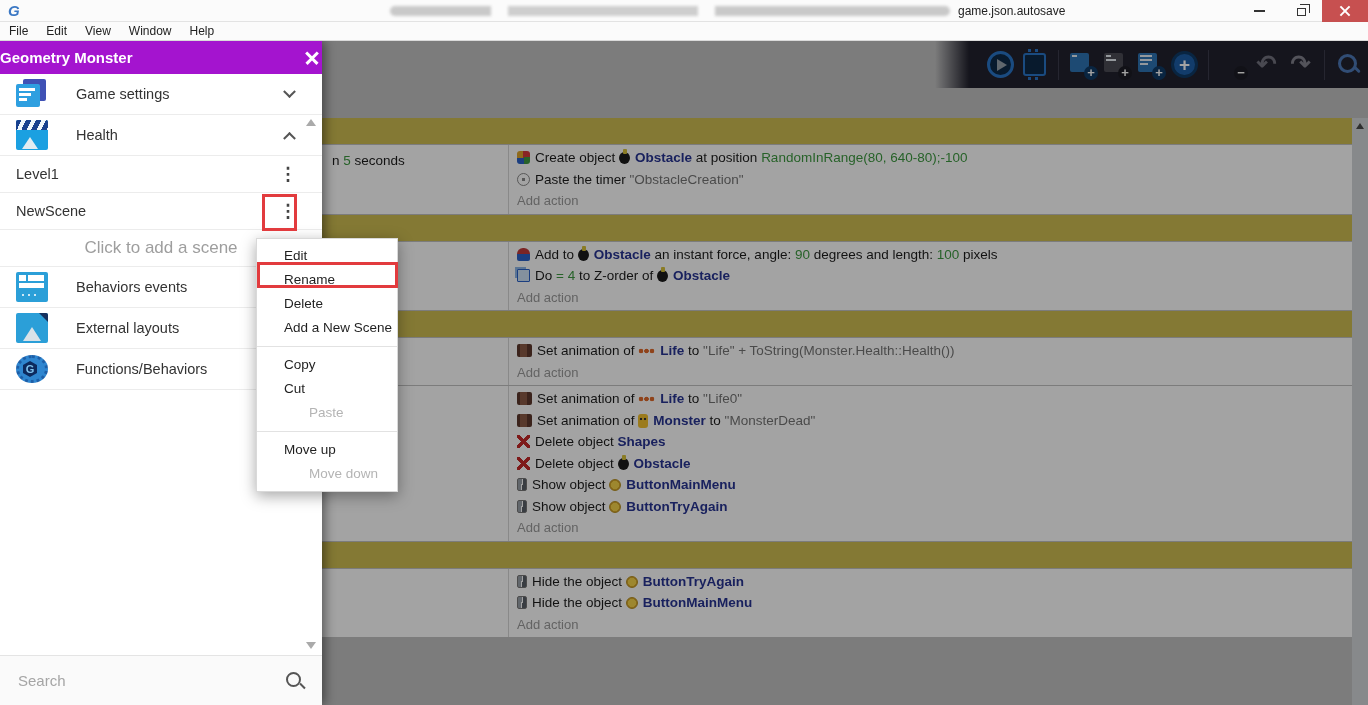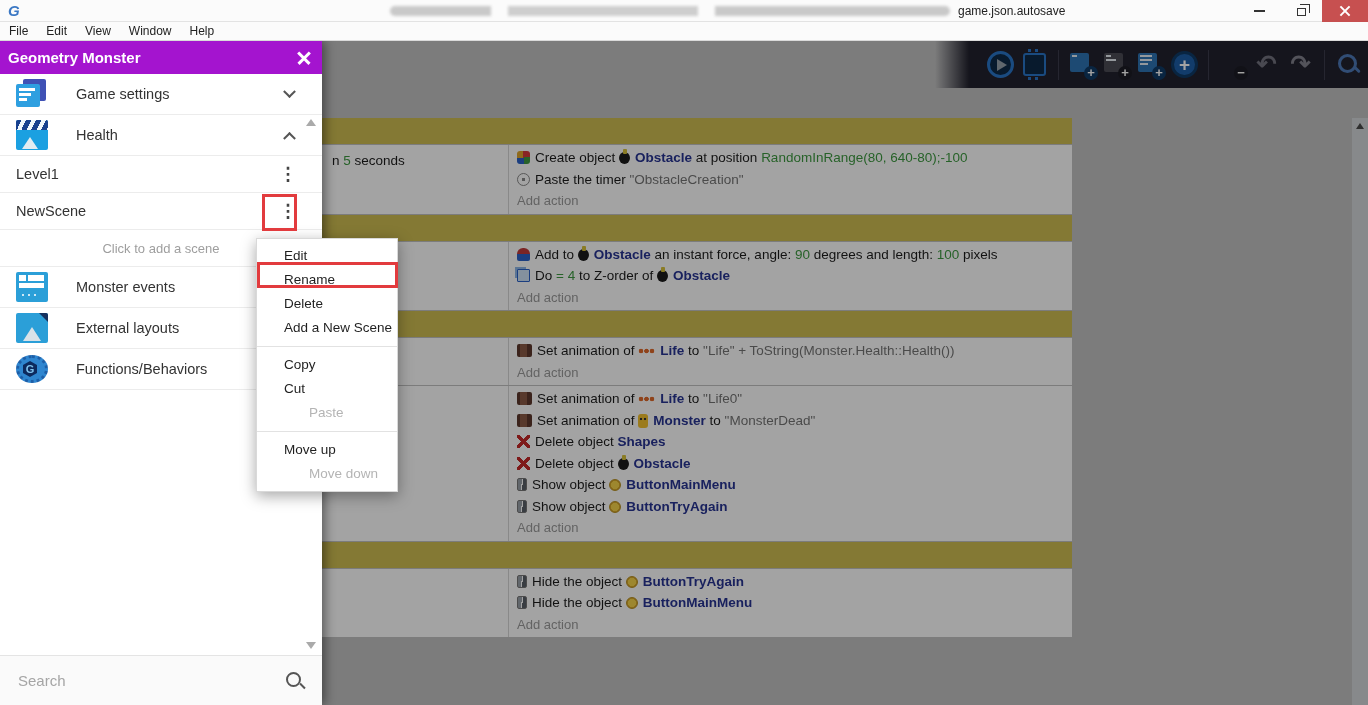--- a/index.html
+++ b/index.html
@@ -44,21 +44,21 @@
   .badge{position:absolute;right:-2px;bottom:-2px;width:14px;height:14px;border-radius:50%;background:#0f3a66;color:#fff;font-size:13px;font-weight:bold;line-height:13px;text-align:center;}
   .badge.dk{background:#1c1c24;}
   .tb-add-circle{border-radius:50%;background:#1d5fa8;border:3px solid #0f3a66;}
   .tb-add-circle::after{content:"+";position:absolute;left:0;right:0;top:1px;text-align:center;color:#fff;font-size:19px;font-weight:bold;line-height:19px;}
   .tb-undo,.tb-redo{color:#73737f;font-size:24px;font-weight:bold;line-height:26px;text-align:center;}
   .tb-redo{color:#82828e;}
   .tb-search::before{content:"";position:absolute;left:3px;top:3px;width:13px;height:13px;border:3px solid #4d79b8;border-radius:50%;}
   .tb-search::after{content:"";position:absolute;left:18px;top:17px;width:8px;height:3px;background:#4d79b8;transform:rotate(45deg);border-radius:2px;}
 
   
-  .sheet{position:absolute;left:0;top:47px;width:1072px;padding-top:30px;}
+  .sheet{position:absolute;left:0;top:47px;width:1352px;padding-top:30px;}
   .evrow{width:100%;margin-bottom:1px;position:relative;}
   .comment{height:26px;background:#cfbe52;}
   .event{background:#ffffff;padding:2px 0;font-size:13.5px;color:#1d1d1d;}
   .event::before{content:"";position:absolute;left:508px;top:0;bottom:0;width:1px;background:#d6d6d6;}
   .actions{margin-left:517px;}
   .aline{line-height:21.5px;white-space:nowrap;}
   .addaction{color:#9b9b9b;font-size:13px;line-height:21.5px;}
   .condfrag{position:absolute;left:332px;top:5px;line-height:21.5px;white-space:nowrap;}
   .seg-g{color:#3e9a41;}
   .seg-q{color:#757575;}
@@ -83,30 +83,30 @@
 
   
   .vscroll{position:absolute;right:0;top:77px;bottom:0;width:16px;background:#d4d6d9;}
   .vscroll .up{position:absolute;top:5px;left:4px;width:0;height:0;border-left:4px solid transparent;border-right:4px solid transparent;border-bottom:6px solid #4a4a4a;}
 
   
   .overlay{position:absolute;inset:0;background:rgba(0,0,0,0.36);z-index:20;}
 
   
   .drawer{position:absolute;left:0;top:41px;width:322px;height:664px;background:#fff;z-index:30;box-shadow:3px 0 10px rgba(0,0,0,0.45);}
-  .dheader{height:33px;background:#a414cf;color:#fff;display:flex;align-items:center;padding:0 8px;}
+  .dheader{height:33px;background:#a414cf;color:#fff;display:flex;align-items:center;padding:0 0;}
   .dtitle{font-size:15px;font-weight:bold;flex:1;}
   .dclose{width:20px;height:20px;position:relative;cursor:pointer;}
   .dclose .xb{position:absolute;left:50%;top:50%;width:16px;height:2.5px;background:#fff;}
   .dclose .xb.a{transform:translate(-50%,-50%) rotate(45deg);}
   .dclose .xb.b{transform:translate(-50%,-50%) rotate(-45deg);}
   .drow{display:flex;align-items:center;border-bottom:1px solid #ececec;background:#fff;position:relative;padding:0 16px;color:#333;}
   .drow.section{height:41px;font-size:14.5px;}
   .drow.scene{height:37px;font-size:14.5px;}
-  .drow.hint{height:37px;justify-content:center;color:#9e9e9e;font-size:13px;}
+  .drow.hint{height:37px;justify-content:center;color:#9e9e9e;font-size:17px;}
   .drow .dlabel{flex:1;}
   .drow.section .dlabel,.drow.link .dlabel{margin-left:28px;}
   .drow.link{height:41px;font-size:14.5px;}
   .chev{width:9px;height:9px;border-right:2px solid #555;border-bottom:2px solid #555;margin-right:12px;}
   .chev.down{transform:rotate(45deg) translate(-2px,-2px);}
   .chev.up{transform:rotate(-135deg) translate(-2px,-2px);}
   .kebab{font-size:18px;color:#444;width:20px;text-align:center;margin-right:8px;font-weight:bold;}
   .dico{width:32px;height:30px;position:relative;flex:0 0 32px;}
   .game-settings-icon::before{content:"";position:absolute;left:7px;top:0;width:23px;height:22px;background:#3f51b5;border-radius:2px;}
   .game-settings-icon::after{content:"";position:absolute;left:0;top:5px;width:24px;height:23px;background:#2e9fe0;border-radius:2px;
@@ -294,21 +294,21 @@
         </div>
         <div class="drow scene">
           <span class="dlabel">NewScene</span>
           <span class="kebab">⋮</span>
         </div>
         <div class="drow hint">
           <span>Click to add a scene</span>
         </div>
         <div class="drow link">
           <span class="dico external-events-icon"></span>
-          <span class="dlabel">Monster events</span>
+          <span class="dlabel">Behaviors events</span>
         </div>
         <div class="drow link">
           <span class="dico external-layouts-icon"></span>
           <span class="dlabel">External layouts</span>
         </div>
         <div class="drow link">
           <span class="dico functions-behaviors-icon"></span>
           <span class="dlabel">Functions/Behaviors</span>
         </div>
       </div>

